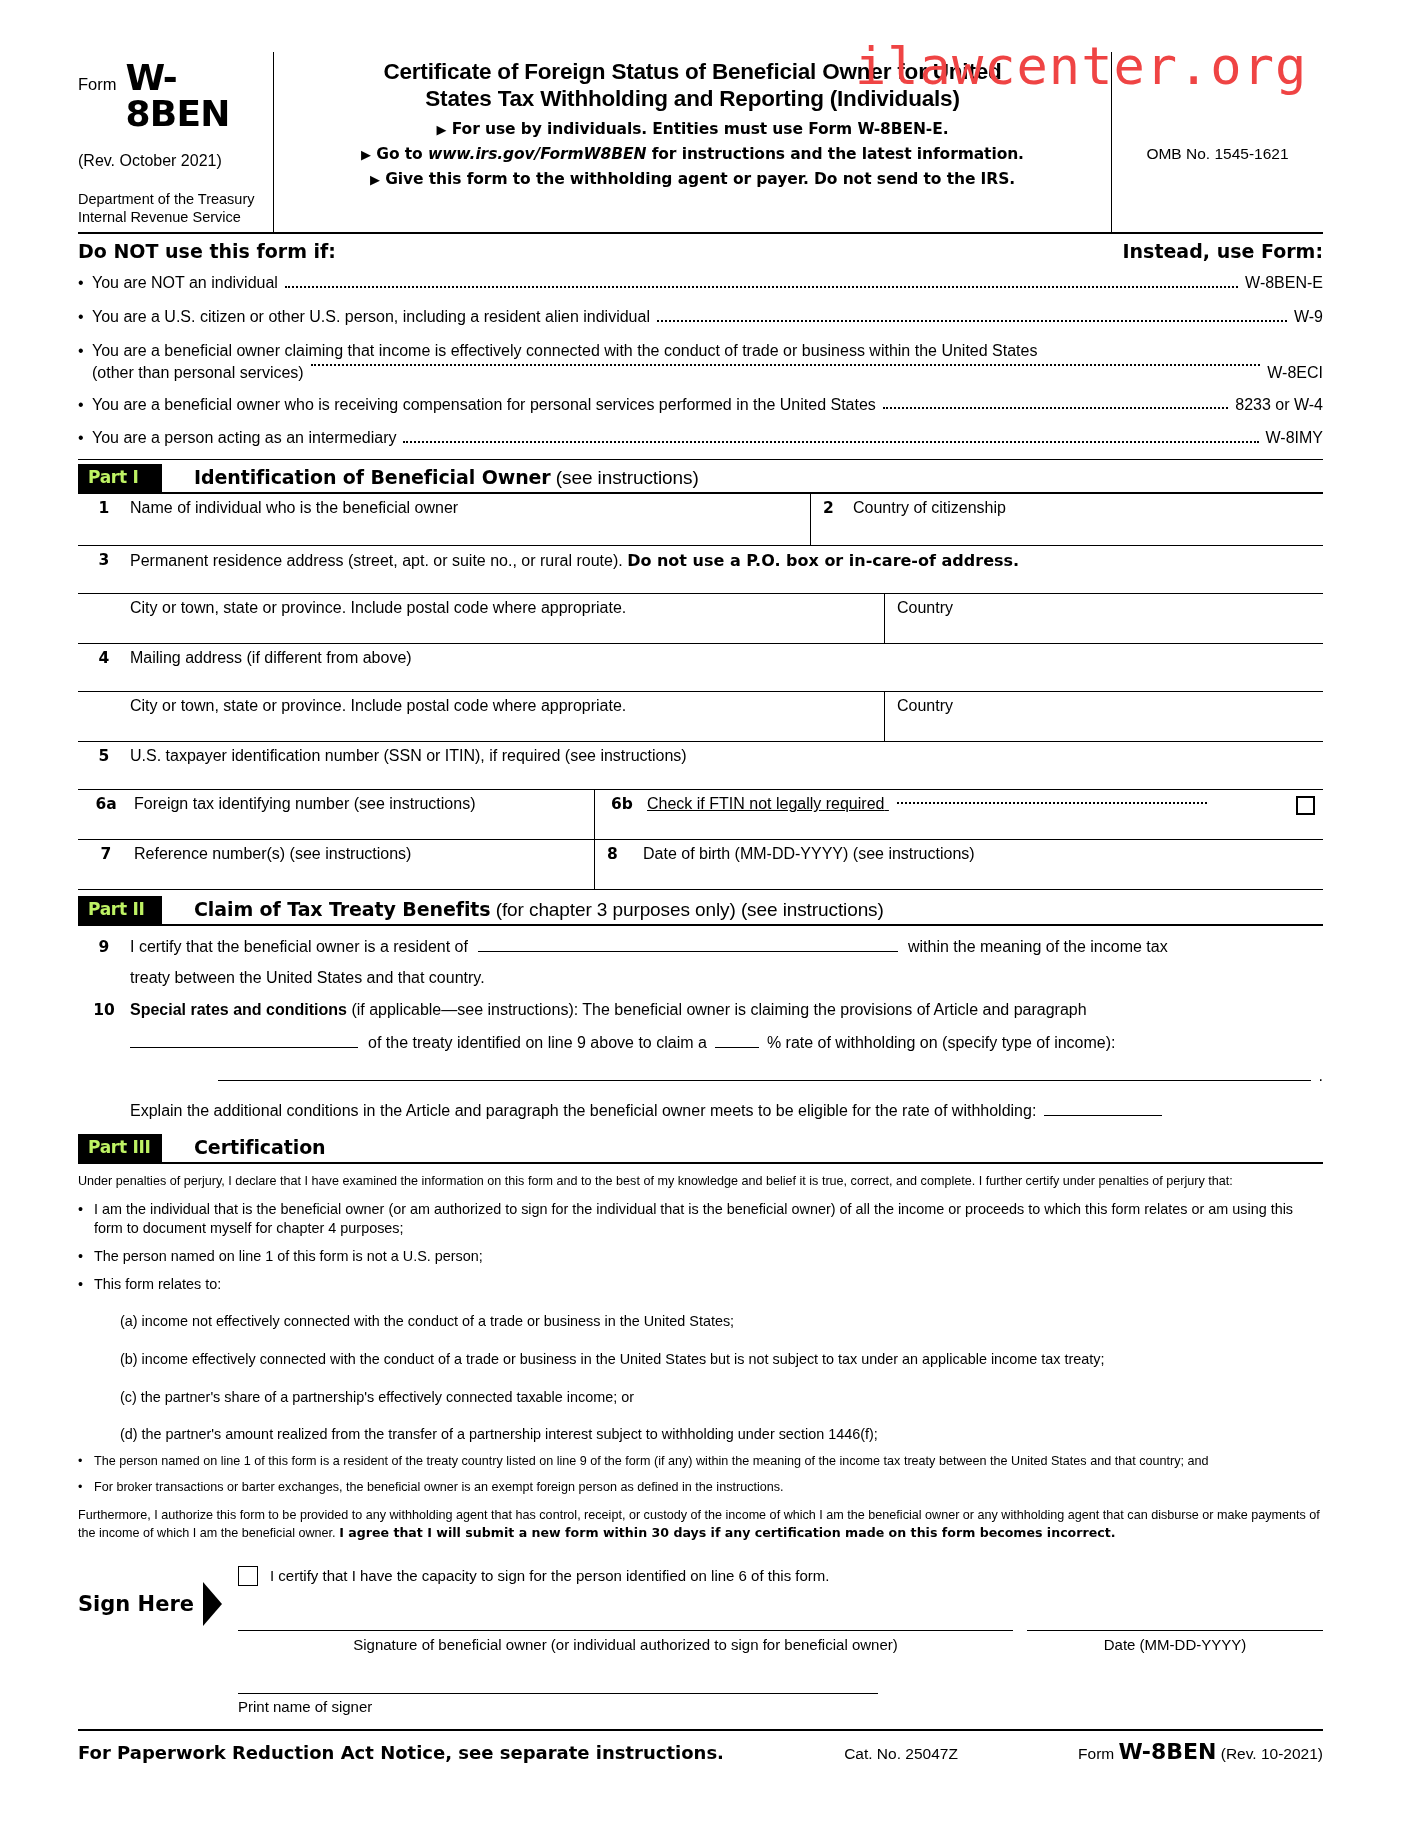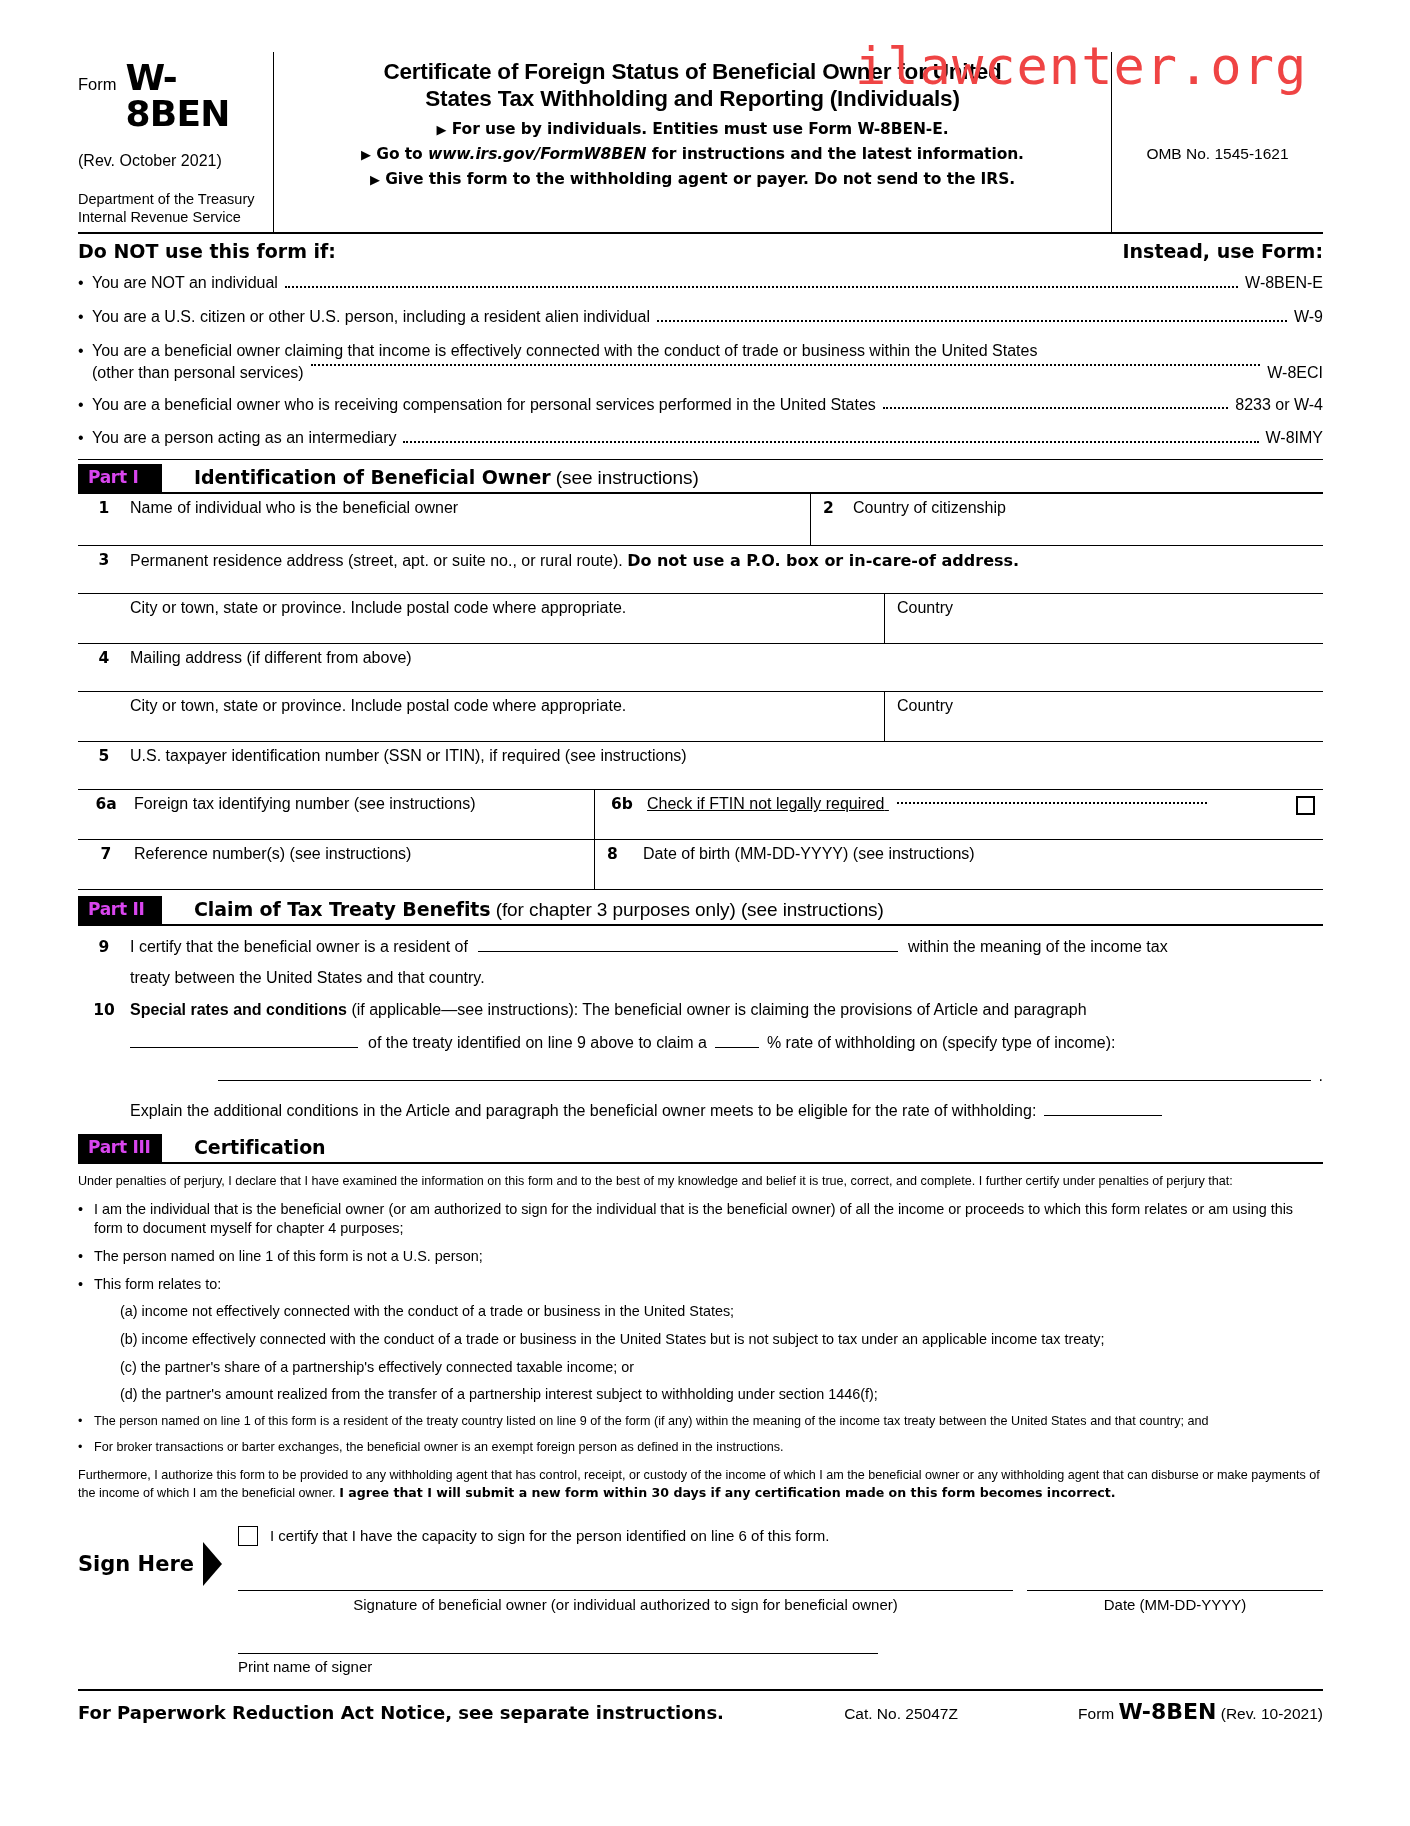--- a/index.html
+++ b/index.html
@@ -156,21 +156,21 @@
 
   
   .partbar {
     display: flex;
     align-items: stretch;
     border-bottom: 2.5px solid #000;
     margin-top: 4px;
   }
   .part-tag {
     background: #000;
-    color: #d946ef;
+    color: #bef264;
     font-family: "DejaVu Sans", sans-serif;
     font-weight: bold;
     font-size: 17px;
     padding: 3px 10px 4px 10px;
     min-width: 84px;
     text-align: left;
     letter-spacing: -0.3px;
   }
   .part-title {
     font-size: 19px;
@@ -236,21 +236,21 @@
   
   .p3-intro { font-size: 12.6px; padding: 9px 0 2px 0; line-height: 1.3; }
   .p3-b {
     display: flex;
     font-size: 14.4px;
     margin-top: 9px;
     line-height: 1.3;
   }
   .p3-b .bul { width: 16px; flex-shrink: 0; }
   .p3-b.small { font-size: 12.6px; }
-  .p3-sub { font-size: 14.4px; margin-top: 9px; padding-left: 42px; line-height: 1.3; }
+  .p3-sub { font-size: 14.4px; margin-top: 19px; padding-left: 42px; line-height: 1.3; }
   .p3-para { font-size: 12.6px; margin-top: 12px; line-height: 1.35; }
   .p3-para b { font-family: "DejaVu Sans", sans-serif; font-weight: bold; }
 
   
   .signwrap { display: flex; margin-top: 24px; }
   .signleft { width: 160px; flex-shrink: 0; position: relative; }
   .signhere {
     font-family: "DejaVu Sans", sans-serif;
     font-weight: bold;
     font-size: 21px;

